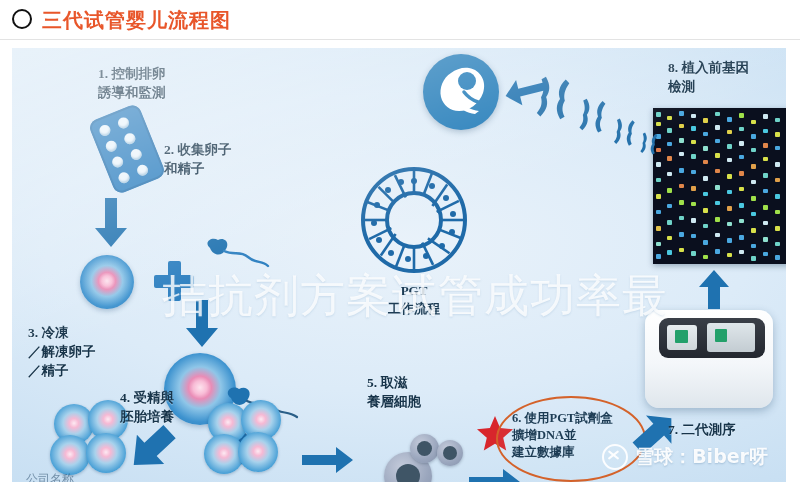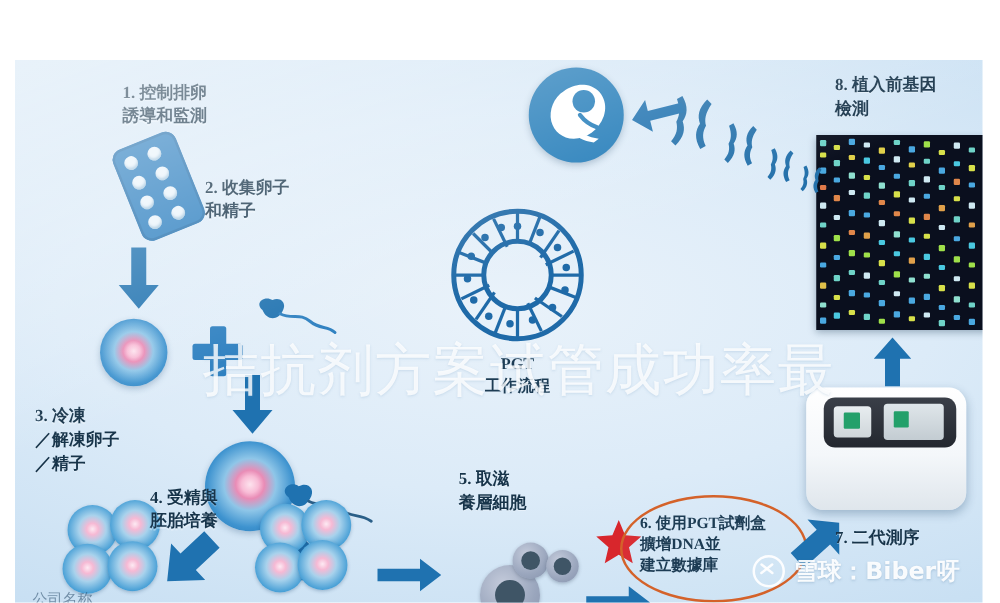--- a/index.html
+++ b/index.html
@@ -185,20 +185,25 @@
     position:absolute;left:14px;bottom:-6px;
     font-family:"Liberation Serif", serif;font-size:12px;color:rgba(40,75,105,.55);
     white-space:nowrap;
   }
 </style>
 </head>
 <body>
 
 <div class="page">
 
+  <div class="header">
+    <div class="hdr-bullet"></div>
+    <div class="hdr-title">三代试管婴儿流程图</div>
+    <div class="hdr-rule"></div>
+  </div>
 
   <div class="canvas">
 
     <div class="lbl" style="left:86px;top:16px;">1. 控制排卵
 誘導和監測</div>
 
     <div class="blister" style="left:88px;top:62px;">
       <i style="left:8px;top:8px;"></i>
         <i style="left:28px;top:8px;"></i>
       <i style="left:8px;top:25px;"></i>

